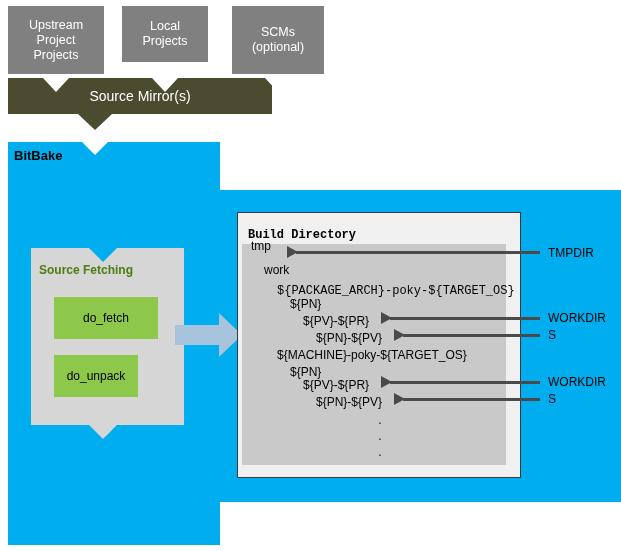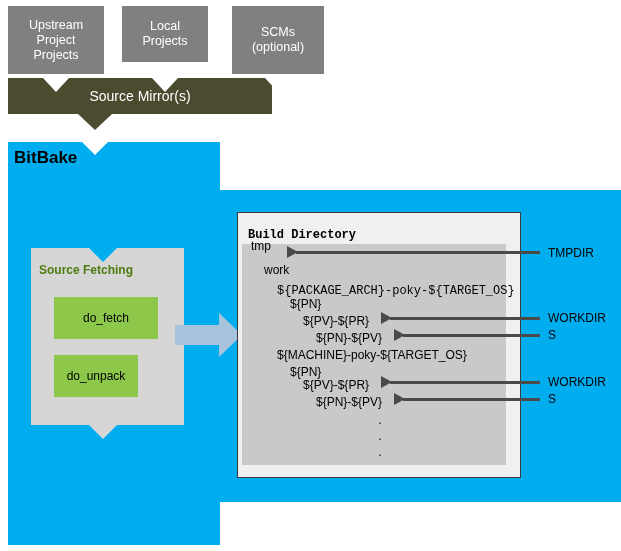--- a/index.html
+++ b/index.html
@@ -53,21 +53,21 @@
   }
 
   
   .bitbake-top {
     background: #00aeef;
   }
   .bitbake-bottom {
     background: #00aeef;
   }
   .bitbake-label {
-    font-size: 17px;
+    font-size: 13px;
     font-weight: bold;
     color: #000000;
   }
   
   .notch-bb {
     width: 0; height: 0;
     border-left: 13px solid transparent;
     border-right: 13px solid transparent;
     border-top: 13px solid #ffffff;
   }

